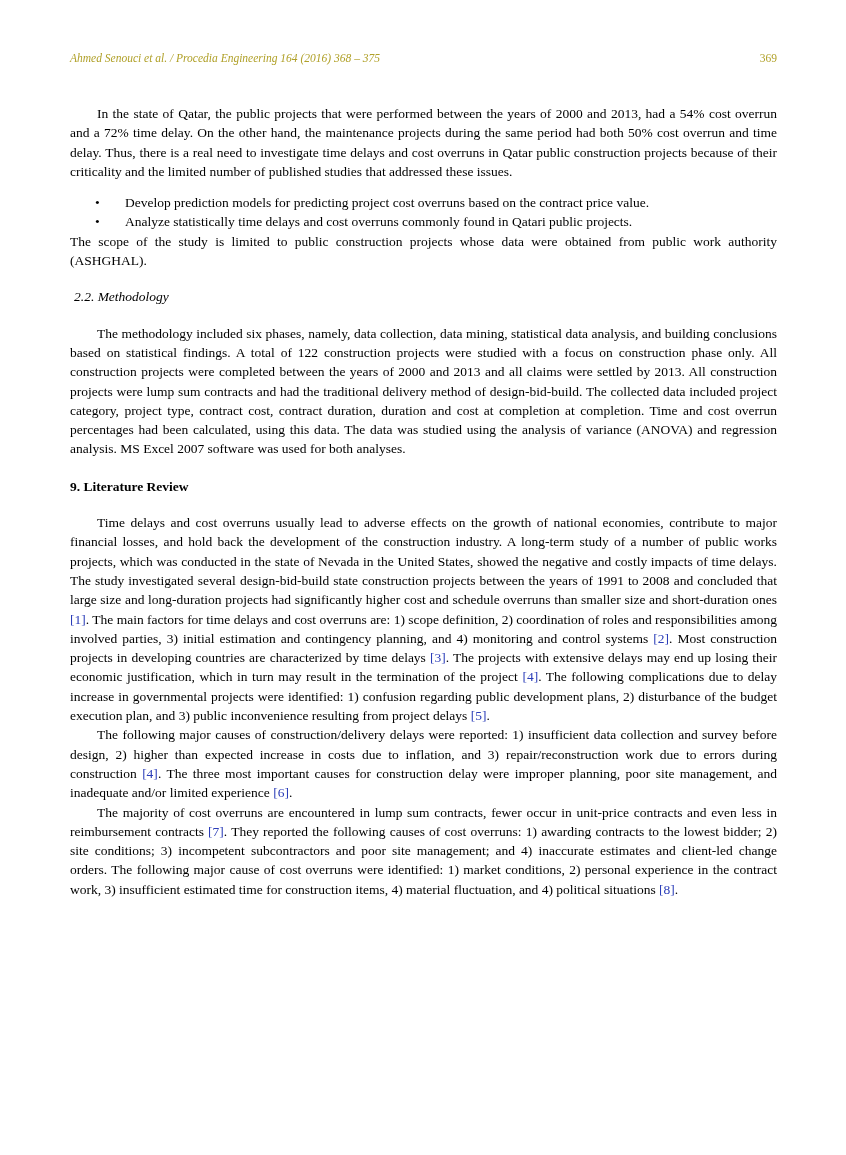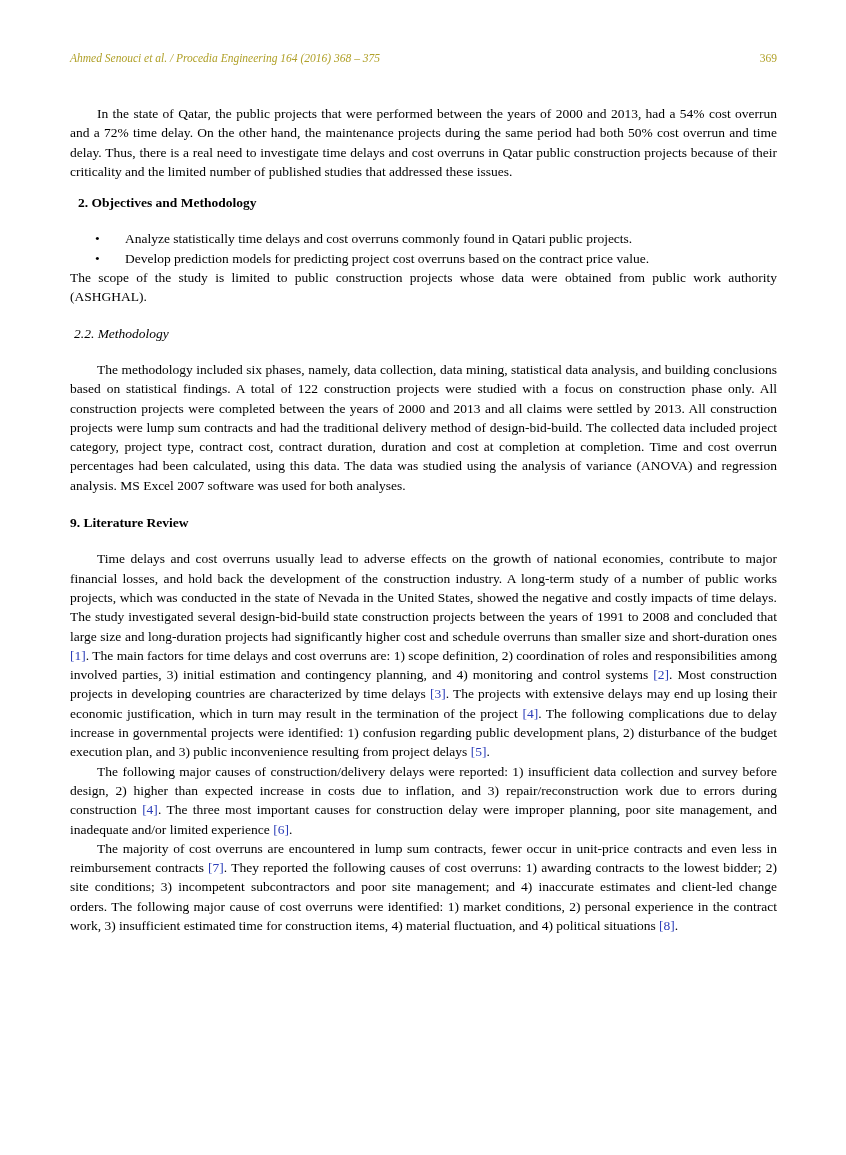--- a/index.html
+++ b/index.html
@@ -97,27 +97,26 @@
 
     <header class="running-header">
       <span class="running-title">Ahmed Senouci et al. / Procedia Engineering 164 (2016) 368 – 375</span>
       <span class="page-number">369</span>
     </header>
 
     <main class="body-text">
 
       <p class="para indent intro">In the state of Qatar, the public projects that were performed between the years of 2000 and 2013, had a 54% cost overrun and a 72% time delay.  On the other hand, the maintenance projects during the same period had both 50% cost overrun and time delay. Thus, there is a real need to investigate time delays and cost overruns in Qatar public construction projects because of their criticality and the limited number of published studies that addressed these issues.</p>
 
-      <h2 class="heading">2. Objectives and Methodology</h2>
 
 
 
       <ul class="bullets">
+        <li>Develop prediction models for predicting project cost overruns based on the contract price value.</li>
         <li>Analyze statistically time delays and cost overruns commonly found in Qatari public projects.</li>
-        <li>Develop prediction models for predicting project cost overruns based on the contract price value.</li>
       </ul>
 
       <p class="para">The scope of the study is limited to public construction projects whose data were obtained from public work authority (ASHGHAL).</p>
 
       <h3 class="subheading">2.2. Methodology</h3>
 
       <p class="para indent methodology">The methodology included six phases, namely, data collection, data mining, statistical data analysis, and building conclusions based on statistical findings. A total of 122 construction projects were studied with a focus on construction phase only. All construction projects were completed between the years of 2000 and 2013 and all claims were settled by 2013. All construction projects were lump sum contracts and had the traditional delivery method of design-bid-build.  The collected data included project category, project type, contract cost, contract duration, duration and cost at completion at completion. Time and cost overrun percentages had been calculated, using this data. The data was studied using the analysis of variance (ANOVA) and regression analysis. MS Excel 2007 software was used for both analyses.</p>
 
       <h2 class="heading lit">9. Literature Review</h2>
 

